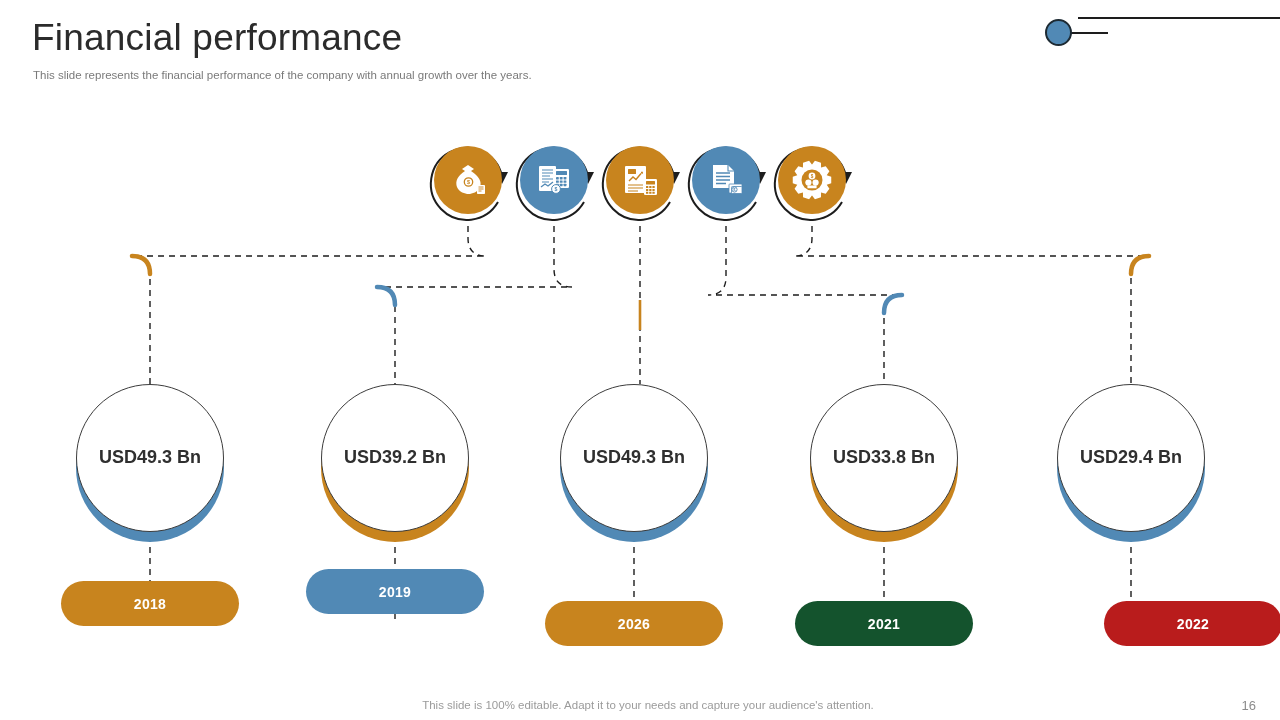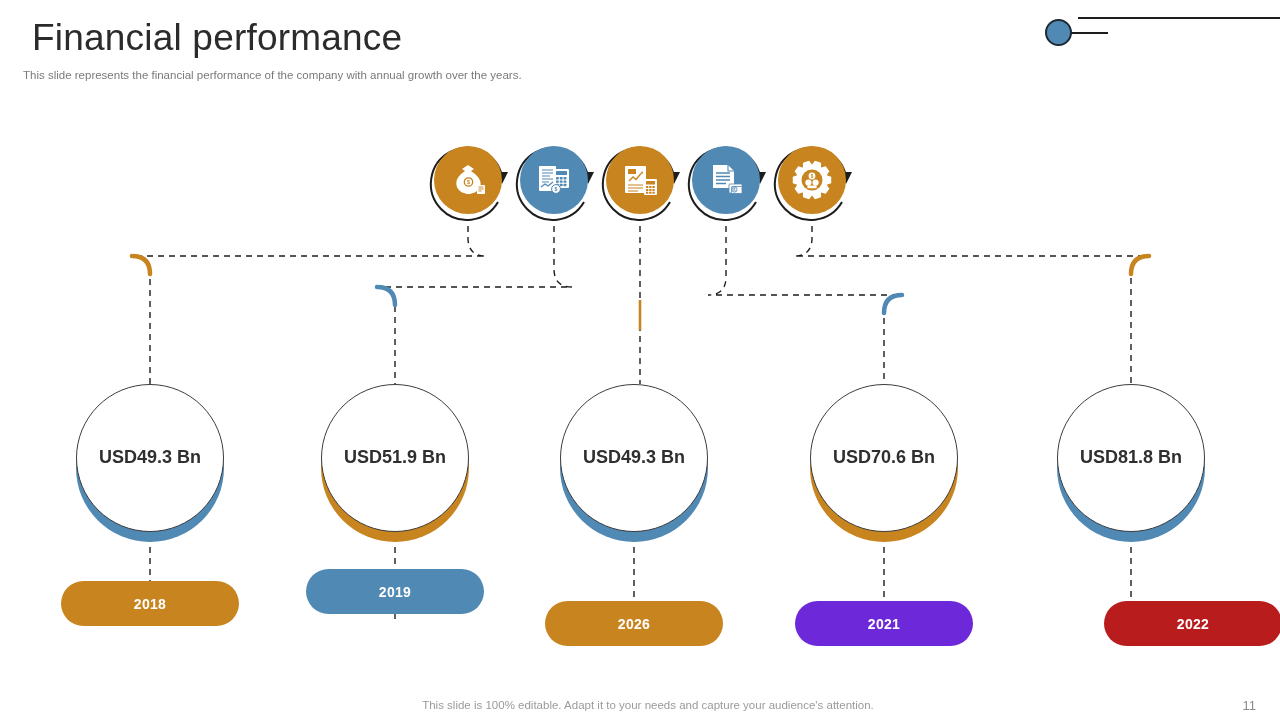--- a/index.html
+++ b/index.html
@@ -11,21 +11,21 @@
   }
   #slide { position: relative; width: 1280px; height: 604px; background: #fff; }
 
   
   .title {
     position: absolute; left: 32px; top: 18px;
     font-size: 37px; font-weight: 400; letter-spacing: .2px;
     color: #2b2b2b; line-height: 1.1; white-space: nowrap;
   }
   .subtitle {
-    position: absolute; left: 23px; top: 69px;
+    position: absolute; left: 33px; top: 69px;
     font-size: 11.5px; color: #7a7a7a; white-space: nowrap;
   }
 
   
   .deco-line-long {
     position: absolute; left: 1078px; top: 17px;
     width: 202px; height: 2px; background: #1d1d1d;
   }
   .deco-line-short {
     position: absolute; left: 1070px; top: 32px;
@@ -225,50 +225,50 @@
         <div class="val-shadow" style="background: rgb(81, 137, 181);"></div>
         <div class="val-circle">
           <div class="cur">USD</div>
           <div class="amt">49.3 Bn</div>
         </div>
       </div>
       <div class="val-node" style="left: 321px; top: 384px;">
         <div class="val-shadow" style="background: rgb(200, 132, 30);"></div>
         <div class="val-circle">
           <div class="cur">USD</div>
-          <div class="amt">51.9 Bn</div>
+          <div class="amt">39.2 Bn</div>
         </div>
       </div>
       <div class="val-node" style="left: 560px; top: 384px;">
         <div class="val-shadow" style="background: rgb(81, 137, 181);"></div>
         <div class="val-circle">
           <div class="cur">USD</div>
           <div class="amt">49.3 Bn</div>
         </div>
       </div>
       <div class="val-node" style="left: 810px; top: 384px;">
         <div class="val-shadow" style="background: rgb(200, 132, 30);"></div>
         <div class="val-circle">
           <div class="cur">USD</div>
-          <div class="amt">70.6 Bn</div>
+          <div class="amt">33.8 Bn</div>
         </div>
       </div>
       <div class="val-node" style="left: 1057px; top: 384px;">
         <div class="val-shadow" style="background: rgb(81, 137, 181);"></div>
         <div class="val-circle">
           <div class="cur">USD</div>
-          <div class="amt">81.8 Bn</div>
+          <div class="amt">29.4 Bn</div>
         </div>
       </div>
     </div>
 
   <div id="year-layer">
       <div class="year-pill" style="left: 61px; top: 581px; width: 178px; background: rgb(200, 132, 30);">2018</div>
       <div class="year-pill" style="left: 306px; top: 569px; width: 178px; background: rgb(81, 137, 181);">2019</div>
       <div class="year-pill" style="left: 545px; top: 601px; width: 178px; background: rgb(200, 132, 30);">2026</div>
-      <div class="year-pill" style="left: 795px; top: 601px; width: 178px; background: #6d28d9;">2021</div>
+      <div class="year-pill" style="left: 795px; top: 601px; width: 178px; background: #14532d;">2021</div>
       <div class="year-pill" style="left: 1104px; top: 601px; width: 178px; background: #b91c1c;">2022</div>
     </div>
 
   <div class="footer-note">This slide is 100% editable. Adapt it to your needs and capture your audience's attention.</div>
-  <div class="page-num">11</div>
+  <div class="page-num">16</div>
 
 </div>
 
 </body></html>

